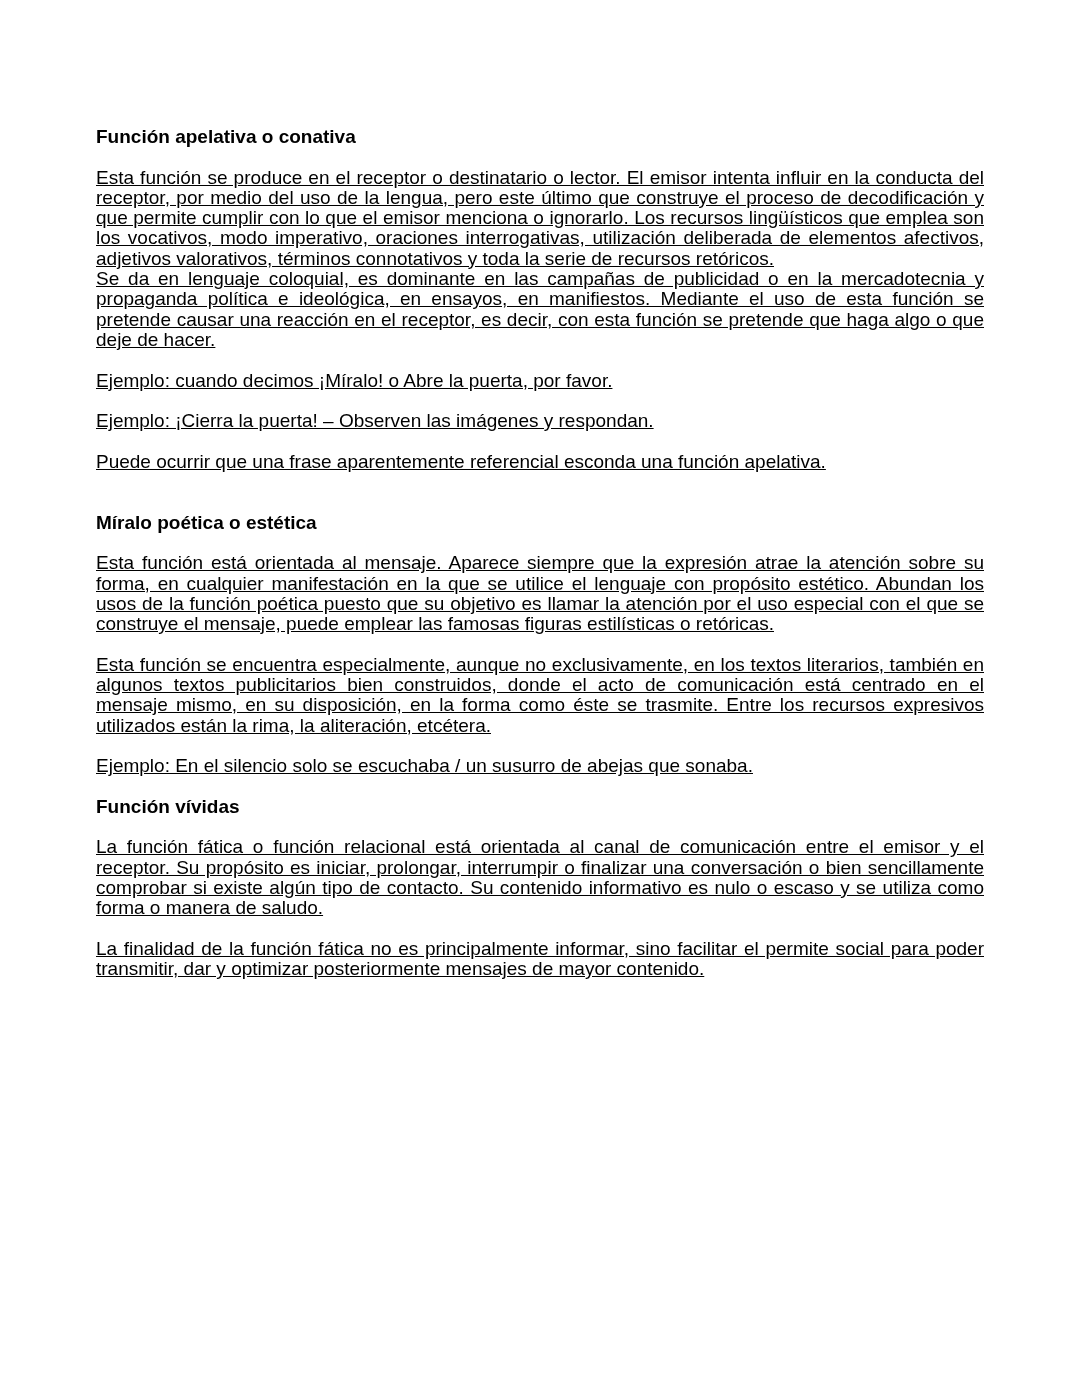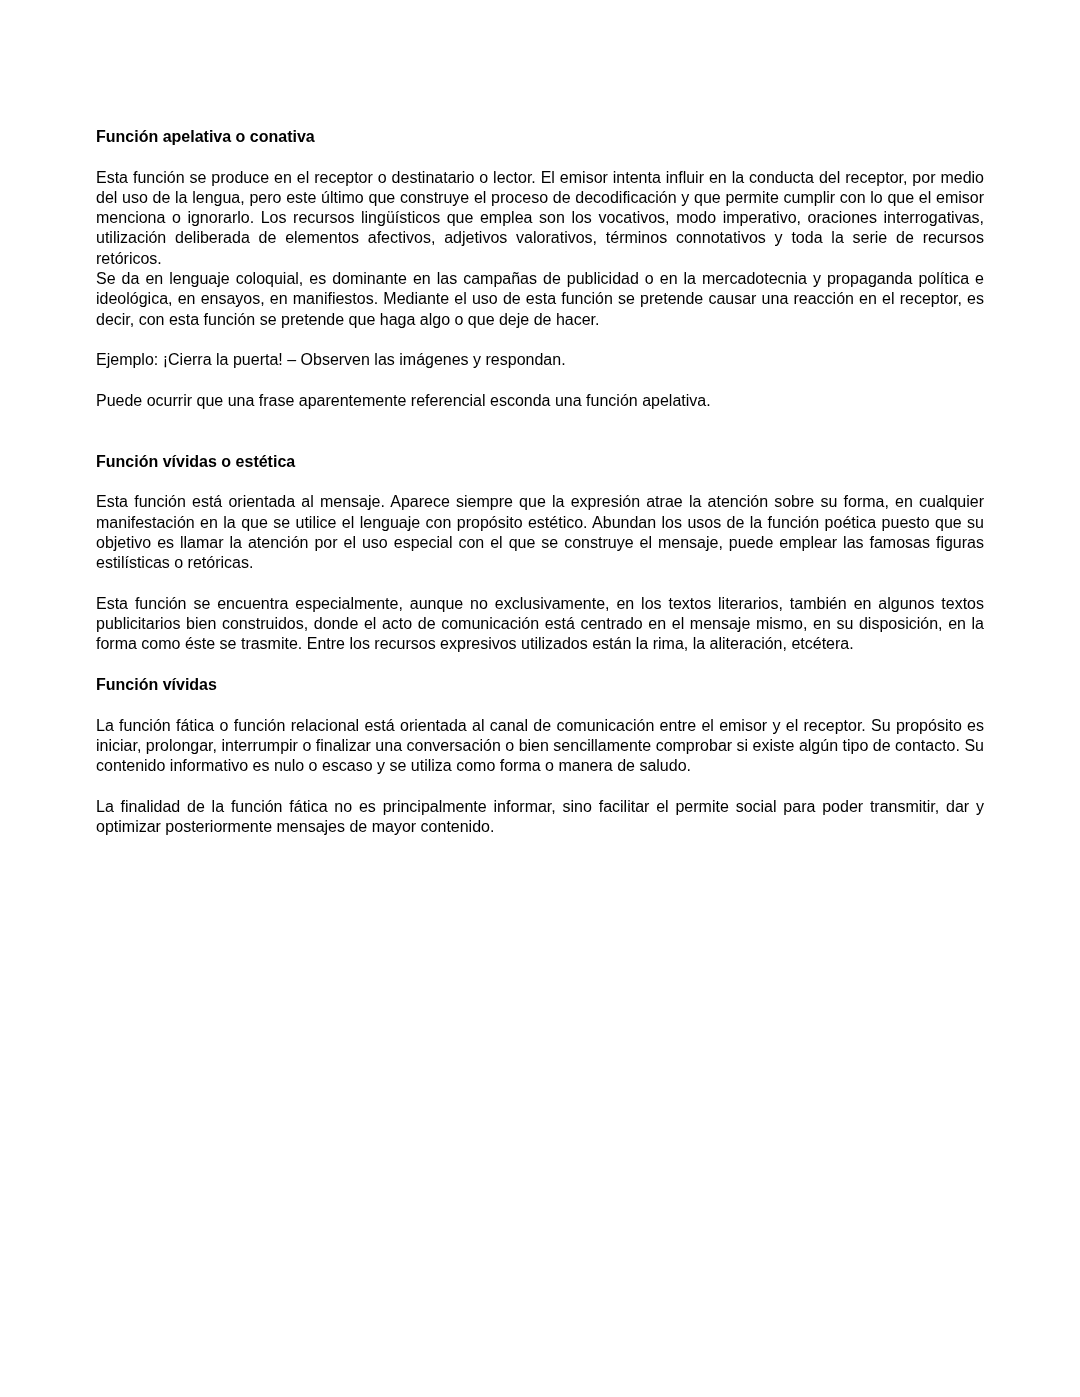--- a/index.html
+++ b/index.html
@@ -13,58 +13,61 @@
       position: relative;
       overflow: hidden;
       font-family: "Liberation Sans", sans-serif;
       color: #000000;
     }
     .page {
       position: absolute;
       left: 96px;
       top: 127px;
       width: 888px;
-      font-size: 16px;
+      font-size: 19px;
       line-height: 20.3px;
     }
     .heading {
       font-weight: bold;
       margin: 0 0 20.3px 0;
     }
     .para {
       margin: 0 0 20.3px 0;
       text-align: justify;
       text-align-last: left;
+      text-decoration: underline;
     }
     .para.tight {
       margin-bottom: 0;
     }
     .section-gap-large {
       height: 20.3px;
     }
   </style>
 </head>
 <body>
 
 <div class="page">
 
   <div>
     <div class="heading">Función apelativa o conativa</div>
     <p class="para tight">Esta función se produce en el receptor o destinatario o lector. El emisor intenta influir en la conducta del receptor, por medio del uso de la lengua, pero este último que construye el proceso de decodificación y que permite cumplir con lo que el emisor menciona o ignorarlo. Los recursos lingüísticos que emplea son los vocativos, modo imperativo, oraciones interrogativas, utilización deliberada de elementos afectivos, adjetivos valorativos, términos connotativos y toda la serie de recursos retóricos.</p>
     <p class="para">Se da en lenguaje coloquial, es dominante en las campañas de publicidad o en la mercadotecnia y propaganda política e ideológica, en ensayos, en manifiestos. Mediante el uso de esta función se pretende causar una reacción en el receptor, es decir, con esta función se pretende que haga algo o que deje de hacer.</p>
+    <p class="para">Ejemplo: cuando decimos ¡Míralo! o Abre la puerta, por favor.</p>
     <p class="para">Ejemplo: ¡Cierra la puerta! – Observen las imágenes y respondan.</p>
     <p class="para">Puede ocurrir que una frase aparentemente referencial esconda una función apelativa.</p>
   </div>
 
   <div class="section-gap-large"></div>
 
   <div>
-    <div class="heading">Función vívidas o estética</div>
+    <div class="heading">Míralo poética o estética</div>
     <p class="para">Esta función está orientada al mensaje. Aparece siempre que la expresión atrae la atención sobre su forma, en cualquier manifestación en la que se utilice el lenguaje con propósito estético. Abundan los usos de la función poética puesto que su objetivo es llamar la atención por el uso especial con el que se construye el mensaje, puede emplear las famosas figuras estilísticas o retóricas.</p>
     <p class="para">Esta función se encuentra especialmente, aunque no exclusivamente, en los textos literarios, también en algunos textos publicitarios bien construidos, donde el acto de comunicación está centrado en el mensaje mismo, en su disposición, en la forma como éste se trasmite. Entre los recursos expresivos utilizados están la rima, la aliteración, etcétera.</p>
+    <p class="para">Ejemplo: En el silencio solo se escuchaba / un susurro de abejas que sonaba.</p>
   </div>
 
   <div>
     <div class="heading">Función vívidas</div>
     <p class="para">La función fática o función relacional está orientada al canal de comunicación entre el emisor y el receptor. Su propósito es iniciar, prolongar, interrumpir o finalizar una conversación o bien sencillamente comprobar si existe algún tipo de contacto. Su contenido informativo es nulo o escaso y se utiliza como forma o manera de saludo.</p>
     <p class="para">La finalidad de la función fática no es principalmente informar, sino facilitar el permite social para poder transmitir, dar y optimizar posteriormente mensajes de mayor contenido.</p>
   </div>
 
 </div>
 

